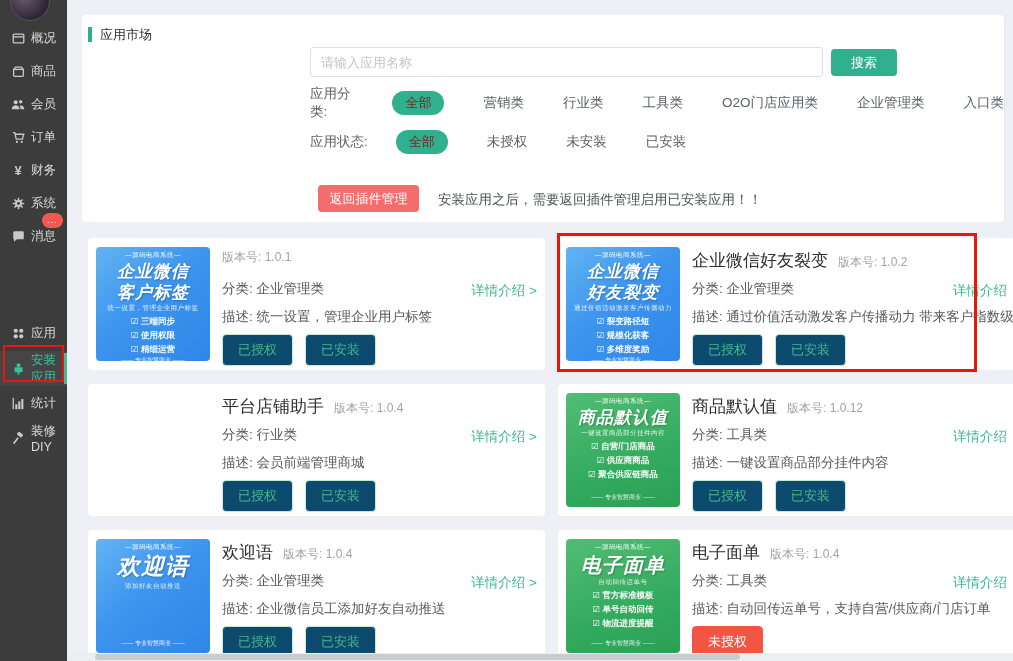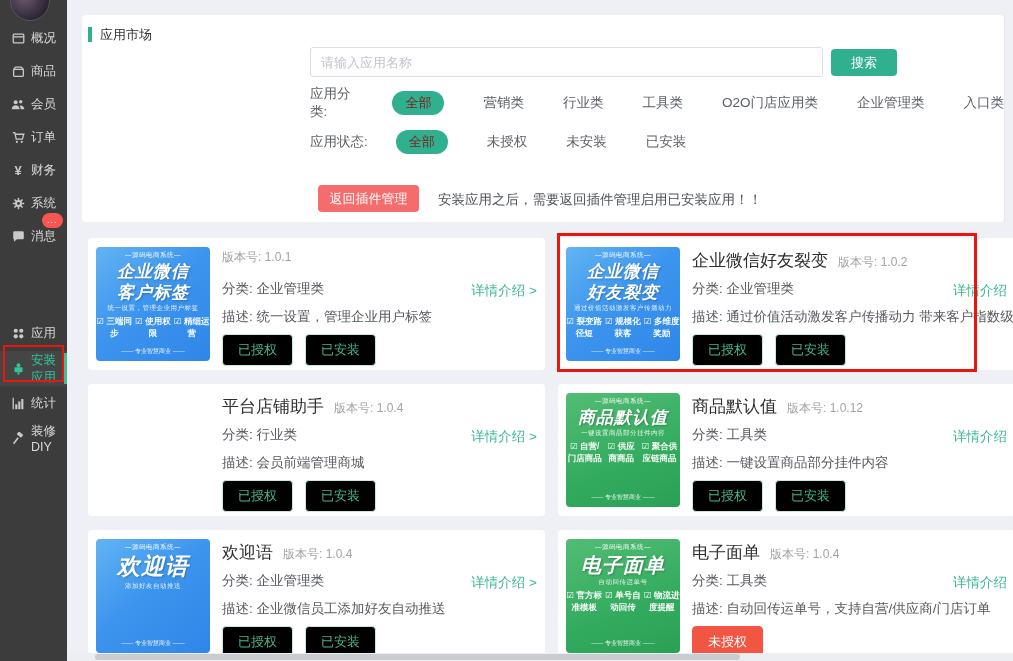--- a/index.html
+++ b/index.html
@@ -58,33 +58,33 @@
   .card { background:#fff; border-radius:4px; position:relative; overflow:hidden; }
   .thumb { position:absolute; left:8px; top:9px; width:114px; height:114px; border-radius:4px; color:#fff;
            display:flex; flex-direction:column; align-items:center; text-align:center; overflow:hidden; }
   .thumb.blue   { background:linear-gradient(140deg,#62b4f2 0%,#3d95ee 45%,#2f86e8 100%); }
   .thumb.indigo { background:linear-gradient(140deg,#8093f0 0%,#6275e4 60%,#5a6fe0 100%); }
   .thumb.green  { background:linear-gradient(160deg,#52bd74 0%,#33ab5e 60%,#2aa055 100%); }
   .t-banner { font-size:6.5px; opacity:.92; margin-top:4px; letter-spacing:.5px; }
   .t-title { font-weight:bold; font-style:italic; line-height:1.12; text-shadow:1px 1px 2px rgba(0,0,0,.25);
              letter-spacing:1px; margin-top:2px; }
   .t-sub { font-size:6.5px; opacity:.85; margin-top:2px; letter-spacing:.5px; }
-  .t-feats { margin-top:3px; display:flex; flex-direction:row; gap:2px; align-items:center; }
+  .t-feats { margin-top:3px; display:flex; flex-direction:column; gap:2px; align-items:center; }
   .t-feat { font-size:8.5px; font-weight:bold; opacity:.96; }
   .t-feat.row-style { border-bottom:1px solid rgba(255,255,255,.85); padding:0 8px 1px; font-size:9px; }
   .t-footer { font-size:6px; opacity:.9; margin-top:auto; margin-bottom:5px; }
 
   .c-title-row { position:absolute; left:134px; top:11px; display:flex; align-items:baseline; gap:10px; width:310px; }
   .c-name { font-size:17px; color:#2f2f2f; font-weight:500; white-space:nowrap; }
   .c-version { font-size:12px; color:#a2a2a2; white-space:nowrap; }
   .c-cat { position:absolute; left:134px; top:42px; font-size:13.5px; color:#55585e; }
   .c-desc { position:absolute; left:134px; top:70px; font-size:13.5px; color:#55585e; width:315px; white-space:nowrap; }
   .c-tags { position:absolute; left:134px; top:96px; display:flex; gap:12px; }
   .tag { font-size:13px; border-radius:4px; padding:6px 15px; cursor:pointer; }
-  .tag.green { background:#000000; color:#47b58d; border:1px solid #c6ead9; }
+  .tag.green { background:#0c4a6e; color:#47b58d; border:1px solid #c6ead9; }
   .tag.red { background:#f25643; color:#fff; border:1px solid #f25643; }
   .c-detail { position:absolute; right:8px; top:44px; font-size:13.5px; color:#3bb795; cursor:pointer; white-space:nowrap; }
 
   
   .annot { position:absolute; border:2px solid #e8160c; z-index:10; pointer-events:none; }
   .annot.sidebar-box { left:3px; top:345px; width:61px; height:37px; }
   .annot.card-box { left:557px; top:233px; width:420px; height:139px; border-width:3px; }
 
   
   .hscroll { position:absolute; left:67px; bottom:0; width:946px; height:8px; background:#eceef1; z-index:3; }

